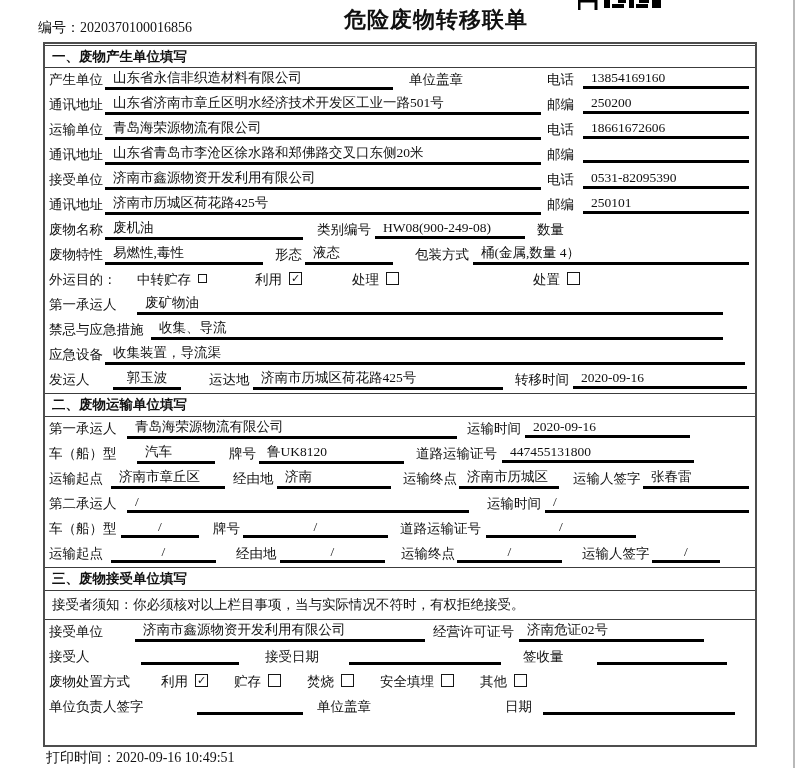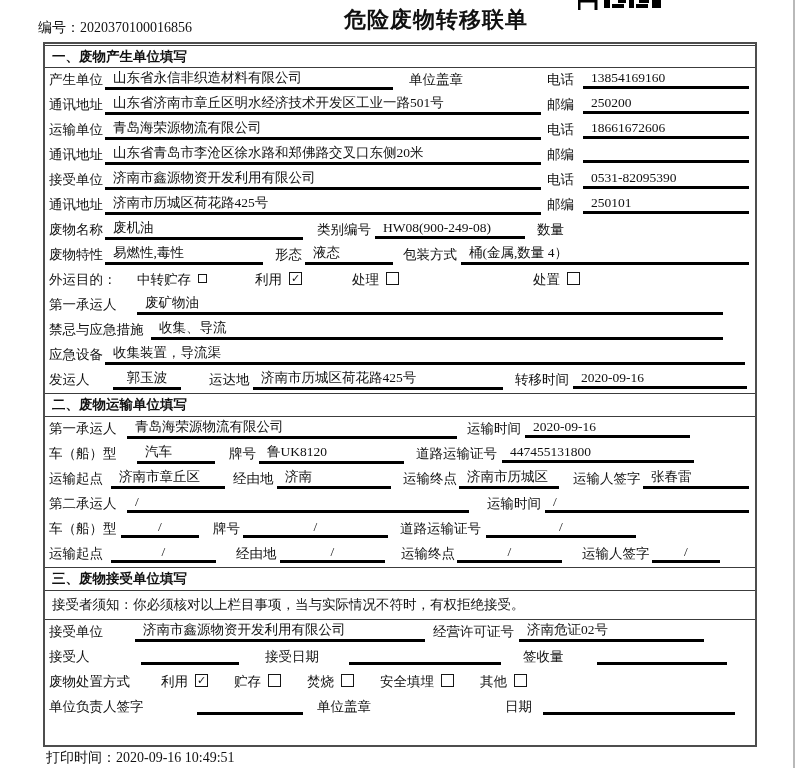--- a/index.html
+++ b/index.html
@@ -125,21 +125,21 @@
       <span class="lbl" style="margin-left:14px;width:58px">类别编号</span>
       <span class="val" style="width:150px">HW08(900-249-08)</span>
       <span class="lbl" style="margin-left:12px;width:30px">数量</span>
     </div>
 
     <div class="row">
       <span class="lbl" style="width:56px">废物特性</span>
       <span class="val" style="width:158px">易燃性,毒性</span>
       <span class="lbl" style="margin-left:12px;width:30px">形态</span>
       <span class="val" style="width:88px">液态</span>
-      <span class="lbl" style="margin-left:10px;width:58px">包装方式</span>
+      <span class="lbl" style="margin-left:22px;width:58px">包装方式</span>
       <span class="val fill">桶(金属,数量 4）</span>
     </div>
 
     <div class="row">
       <span class="lbl" style="width:76px">外运目的：</span>
       <span class="lbl" style="margin-left:12px">中转贮存</span>
       <span class="box sm"></span>
       <span class="lbl" style="margin-left:48px">利用</span>
       <span class="box">✓</span>
       <span class="lbl" style="margin-left:50px">处理</span>

